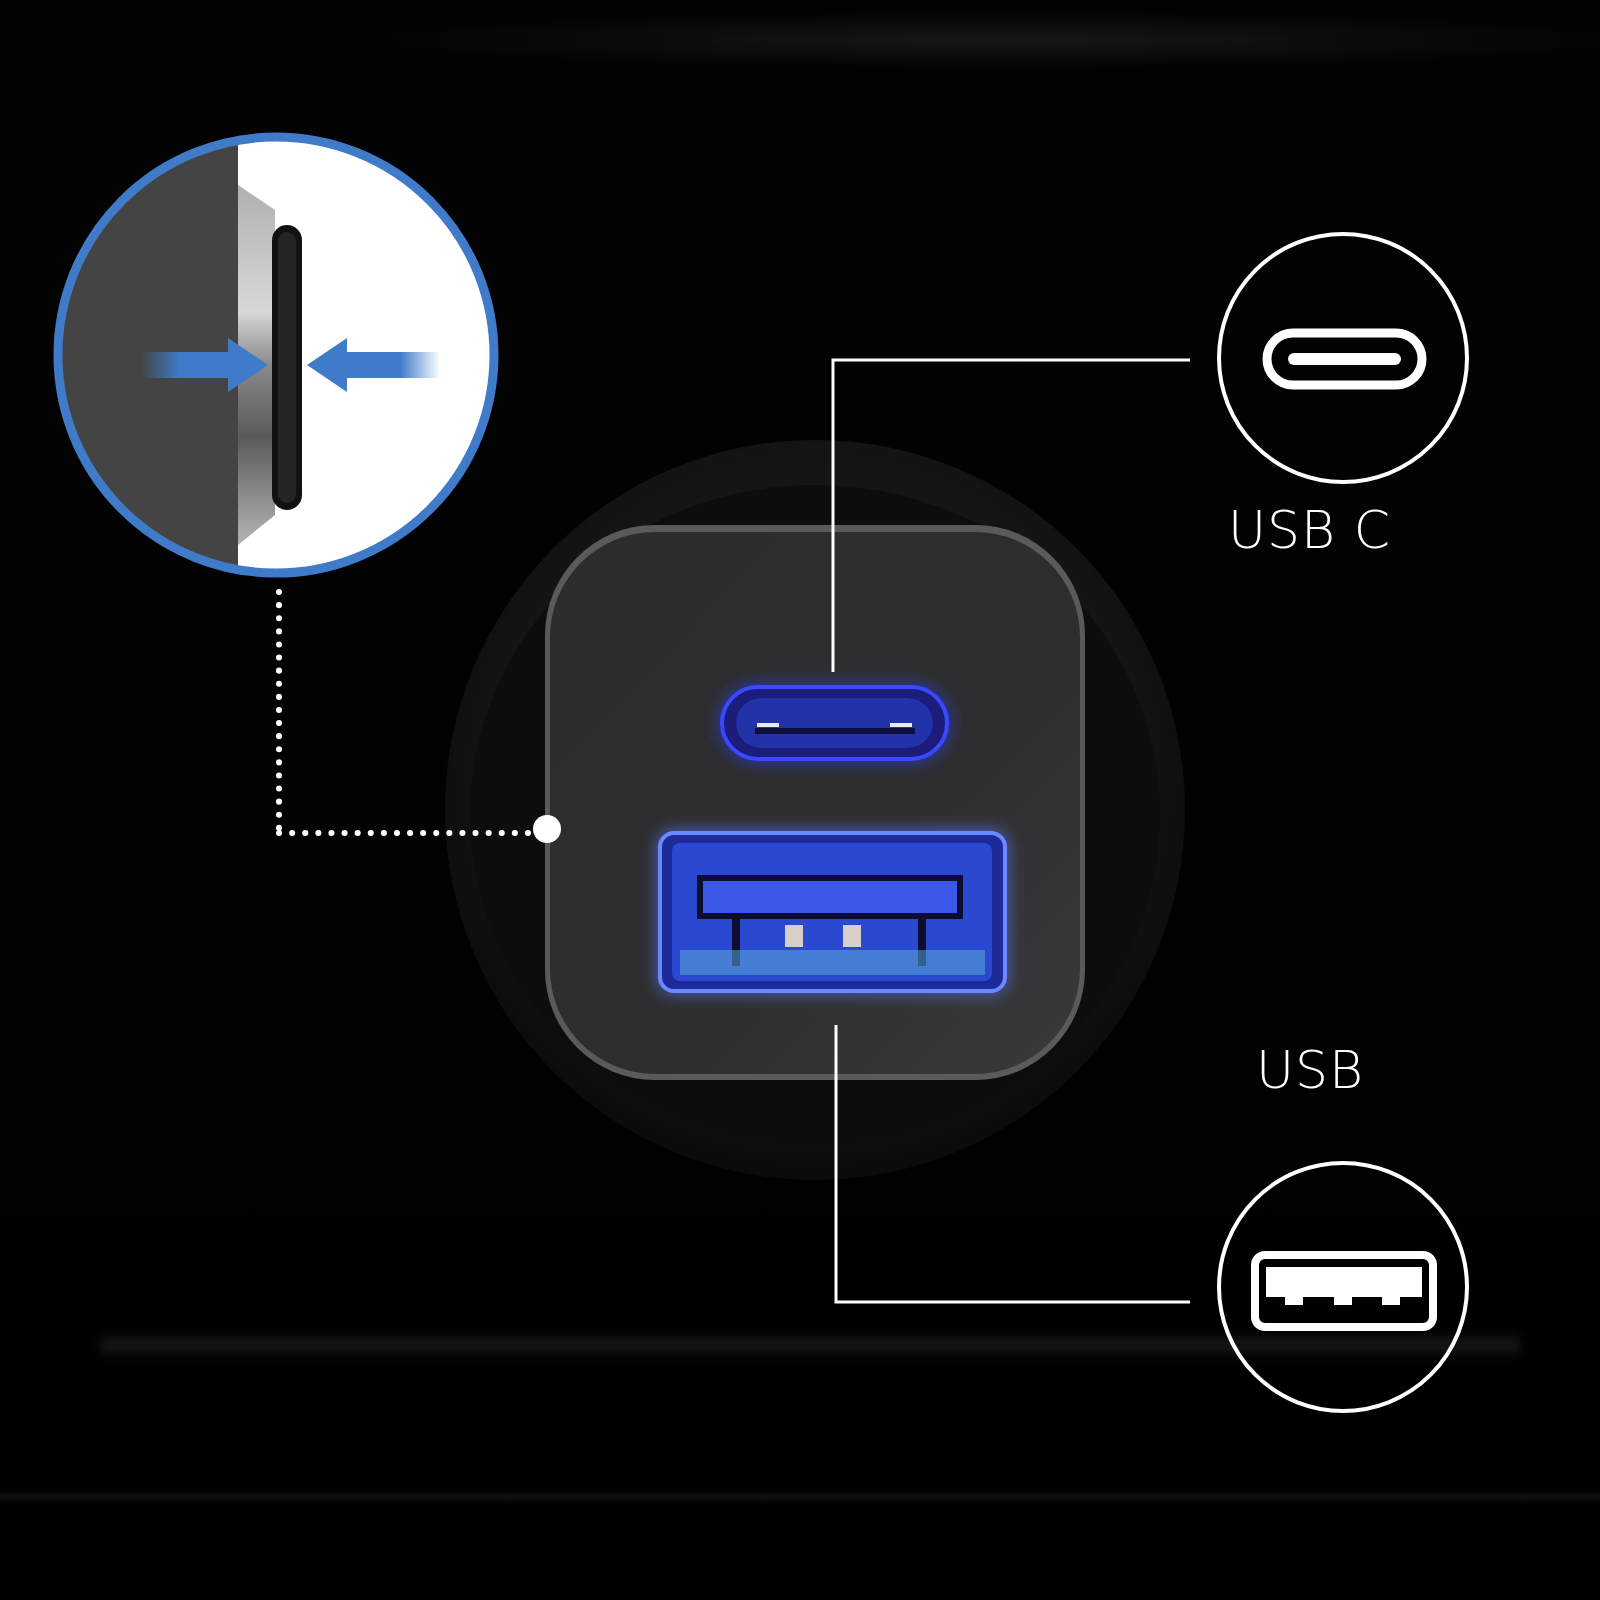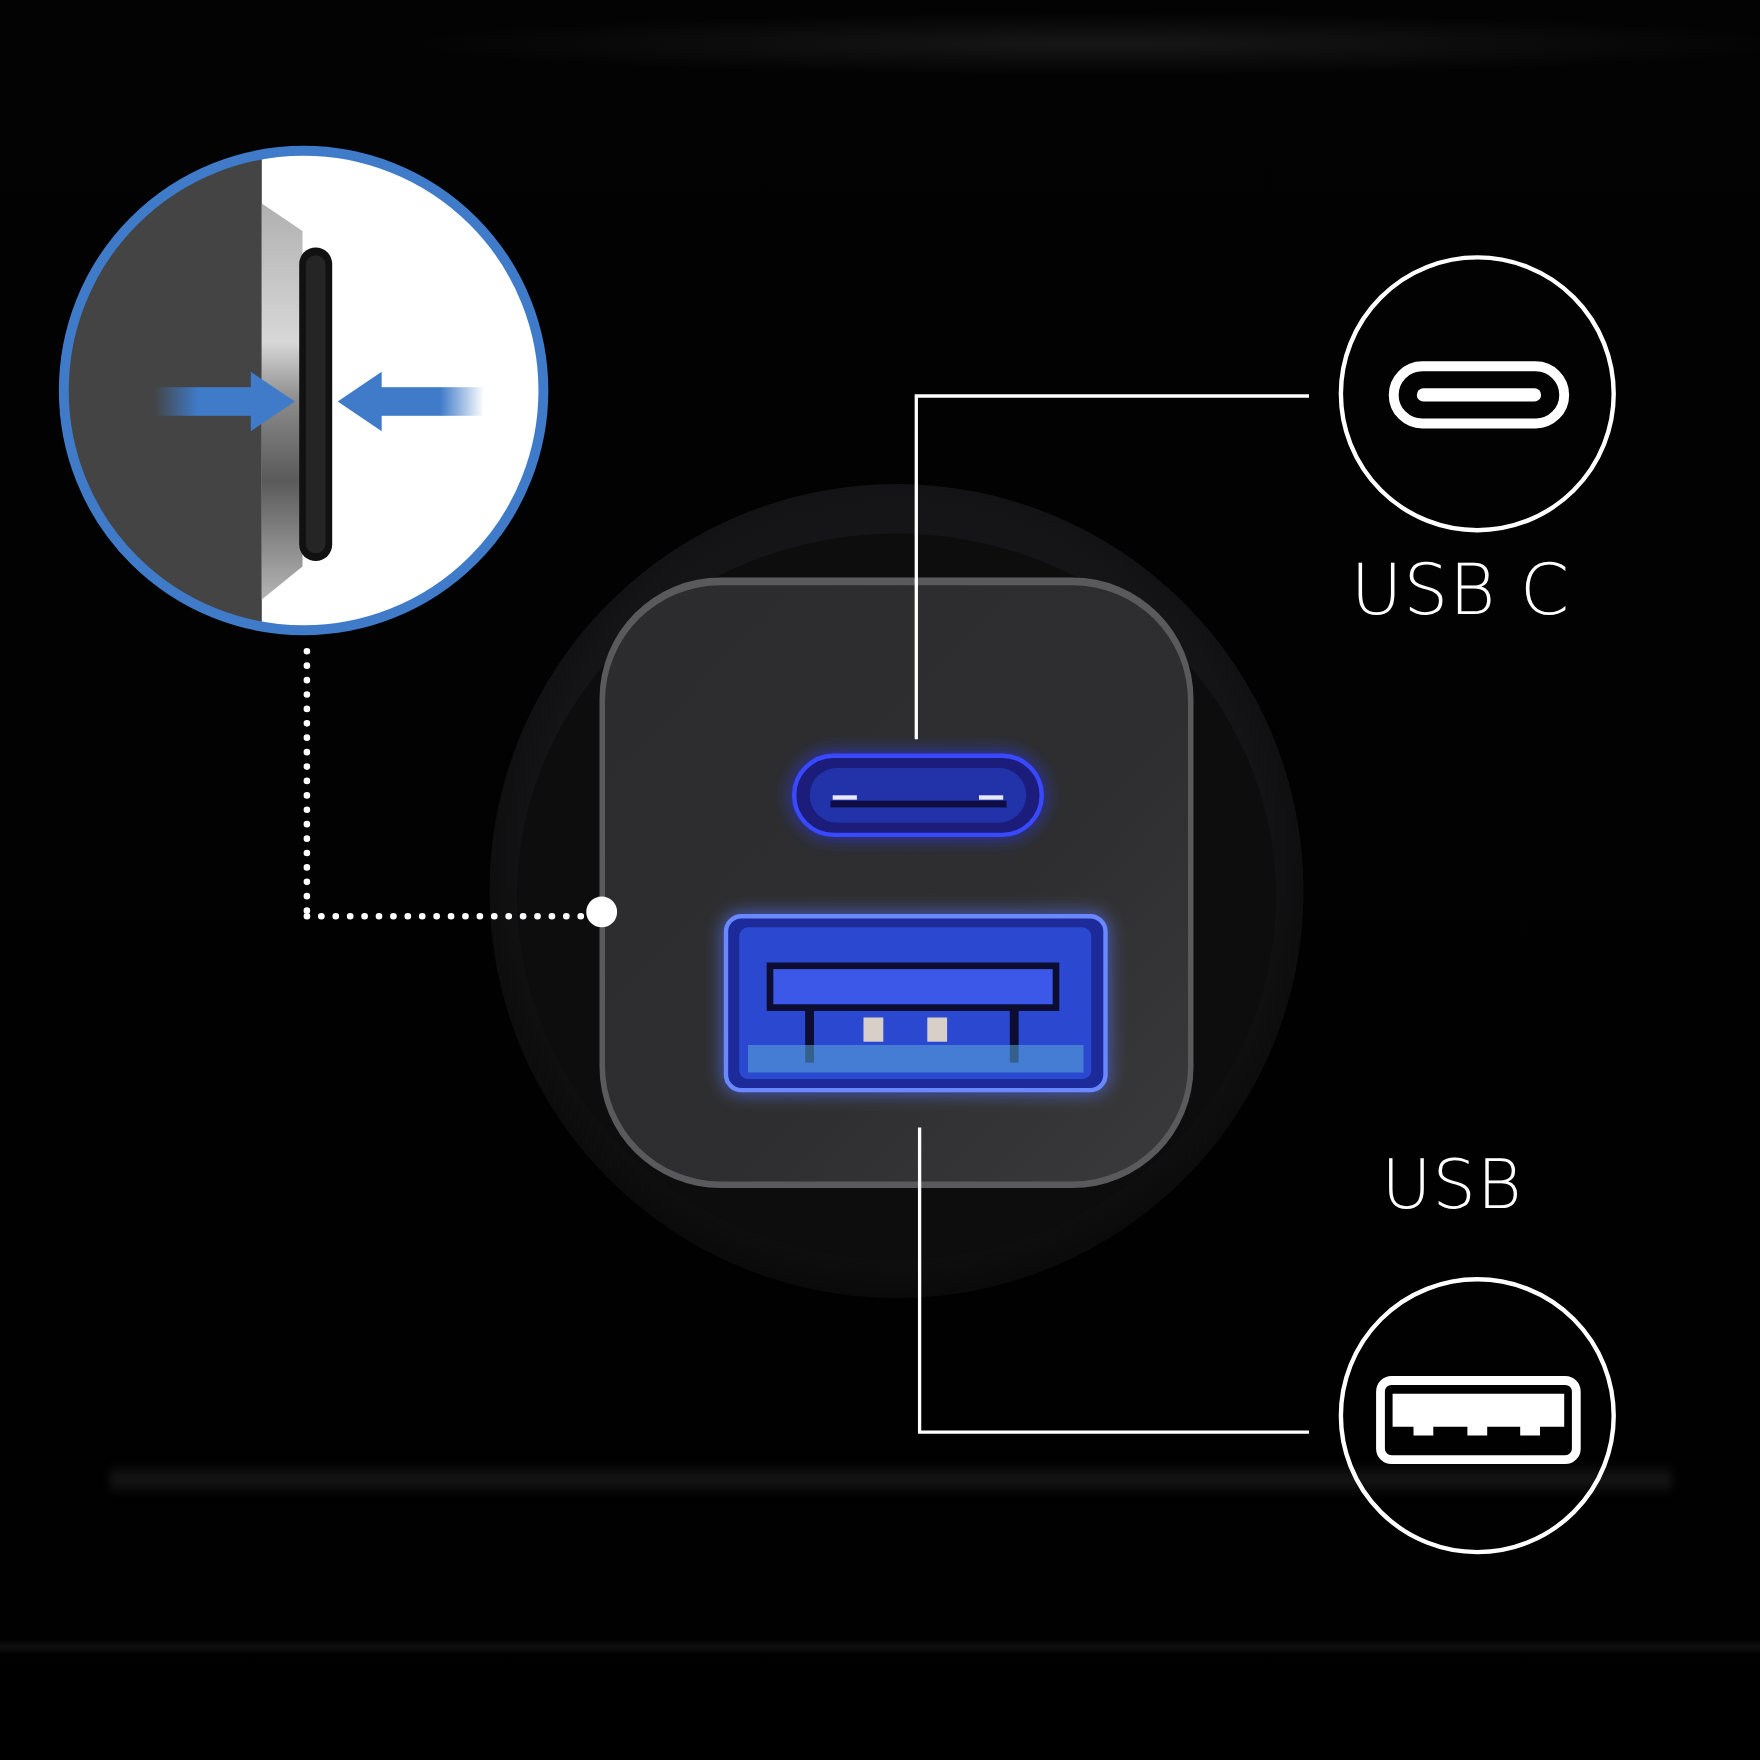--- a/index.html
+++ b/index.html
@@ -6,22 +6,22 @@
   body { width: 1600px; height: 1600px; position: relative; overflow: hidden; font-family: "DejaVu Sans", sans-serif; }
   .stage { position: absolute; inset: 0; background:
       radial-gradient(ellipse 900px 40px at 1000px 40px, rgba(60,60,60,0.35), transparent 70%),
       linear-gradient(180deg, #030303 0%, #000 100%); }
   .dash-sheen { position: absolute; left: 100px; top: 1330px; width: 1420px; height: 30px;
       background: linear-gradient(180deg, transparent, rgba(40,40,40,0.6), transparent); filter: blur(4px); }
   .dash-edge { position: absolute; left: 0; top: 1490px; width: 1600px; height: 14px;
       background: linear-gradient(180deg, transparent, rgba(20,20,20,0.8), transparent); }
   svg { position: absolute; left: 0; top: 0; }
   .label { position: absolute; color: #fff; font-family: "DejaVu Sans", sans-serif; font-weight: 300; letter-spacing: 1px; }
-  .label-usbc { left: 1228px; top: 500px; font-size: 64px; }
-  .label-usb { left: 1256px; top: 1040px; font-size: 62px; }
+  .label-usbc { left: 1228px; top: 500px; font-size: 52px; }
+  .label-usb { left: 1256px; top: 1040px; font-size: 52px; }
 </style>
 </head>
 <body>
 
 <div class="stage">
   <div class="dash-sheen"></div>
   <div class="dash-edge"></div>
 
   <svg width="1600" height="1600" viewBox="0 0 1600 1600">
     <defs>

